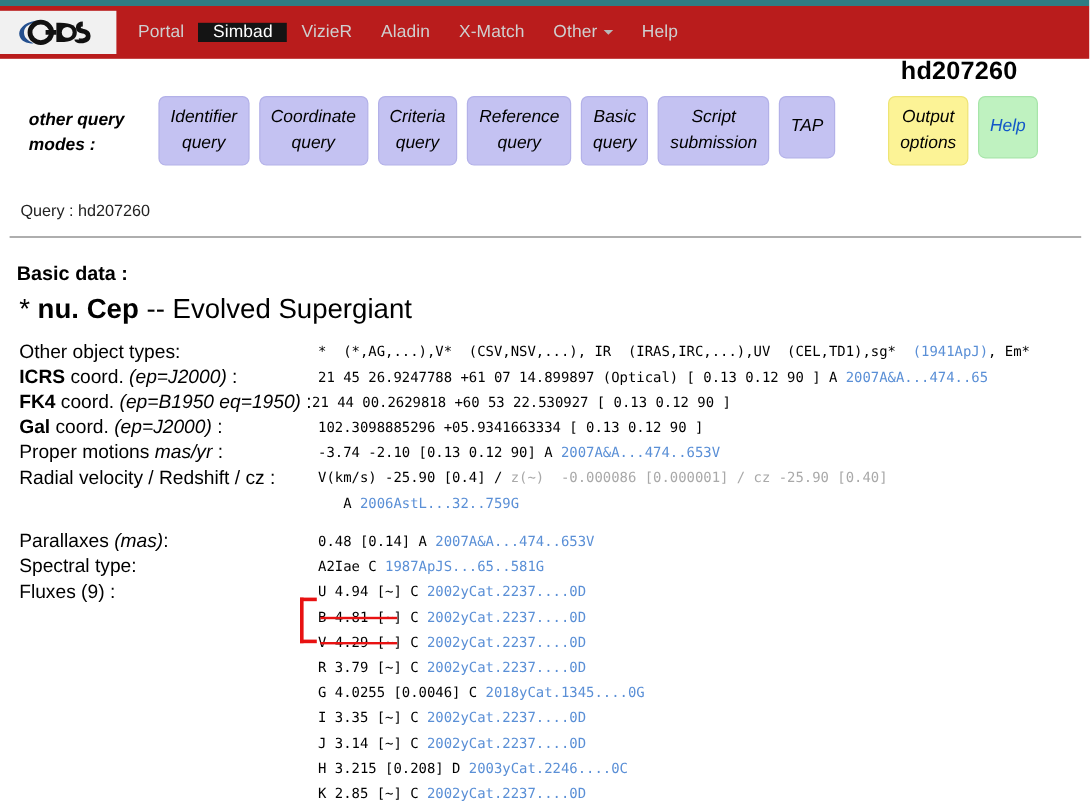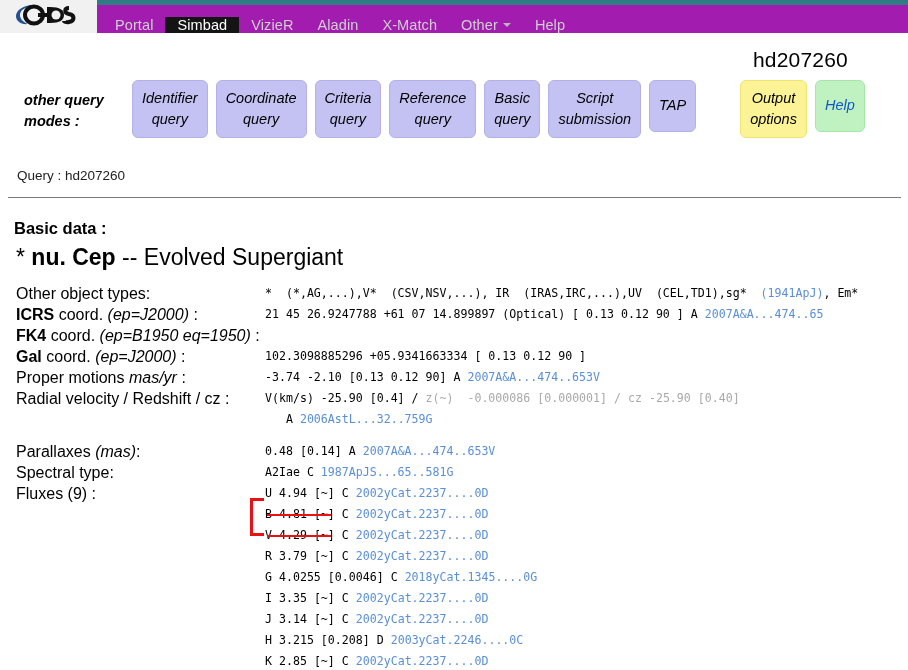--- a/index.html
+++ b/index.html
@@ -20,24 +20,24 @@
   
   .teal-strip {
     position: absolute; top: 0; left: 0;
     width: 908px; height: 5px;
     background: #2f7c84;
   }
 
   
   .navbar {
     position: absolute; top: 5px; left: 0;
-    width: 908px; height: 28px;
-    background: #a21caf;
+    width: 908px; height: 44px;
+    background: #b91c1c;
     display: flex;
-    align-items: flex-end;
+    align-items: center;
   }
   .logo-box {
     width: 97px; height: 36px;
     background: #f1f1f1;
     display: flex; align-items: center; justify-content: center;
   }
   .logo-svg { display:block; }
   .nav-items {
     display: flex; align-items: stretch;
     padding-left: 6px;
@@ -62,21 +62,21 @@
     border-left: 4px solid transparent;
     border-right: 4px solid transparent;
     border-top: 4px solid #b8b8b8;
   }
 
   
   .page-title {
     position: absolute;
     top: 48px; right: 60px;
     font-size: 21px;
-    font-weight: normal;
+    font-weight: bold;
     color: #000;
     letter-spacing: .2px;
   }
 
   
   .qmodes {
     position: absolute;
     top: 80px; left: 24px;
     display: flex;
     align-items: flex-start;
@@ -294,20 +294,21 @@
       <div class="dval"><span>*  (*,AG,...),V*  (CSV,NSV,...), IR  (IRAS,IRC,...),UV  (CEL,TD1),sg*  </span><span class="lnk">(1941ApJ)</span><span>, Em*</span></div>
     </div>
 
     <div class="drow">
       <div class="dlabel"><b>ICRS</b><span> coord. </span><i>(ep=J2000)</i><span> :</span></div>
       <div class="dval"><span>21 45 26.9247788 +61 07 14.899897 (Optical) [ 0.13 0.12 90 ] A </span><span class="lnk">2007A&amp;A...474..65</span></div>
     </div>
 
     <div class="drow">
       <div class="dlabel fk4-label"><b>FK4</b><span> coord. </span><i>(ep=B1950 eq=1950)</i><span> :</span></div>
+      <div class="dval">21 44 00.2629818 +60 53 22.530927 [ 0.13 0.12 90 ]</div>
     </div>
 
     <div class="drow">
       <div class="dlabel"><b>Gal</b><span> coord. </span><i>(ep=J2000)</i><span> :</span></div>
       <div class="dval">102.3098885296 +05.9341663334 [ 0.13 0.12 90 ]</div>
     </div>
 
     <div class="drow">
       <div class="dlabel"><span>Proper motions </span><i>mas/yr</i><span> :</span></div>
       <div class="dval"><span>-3.74 -2.10 [0.13 0.12 90] A </span><span class="lnk">2007A&amp;A...474..653V</span></div>

